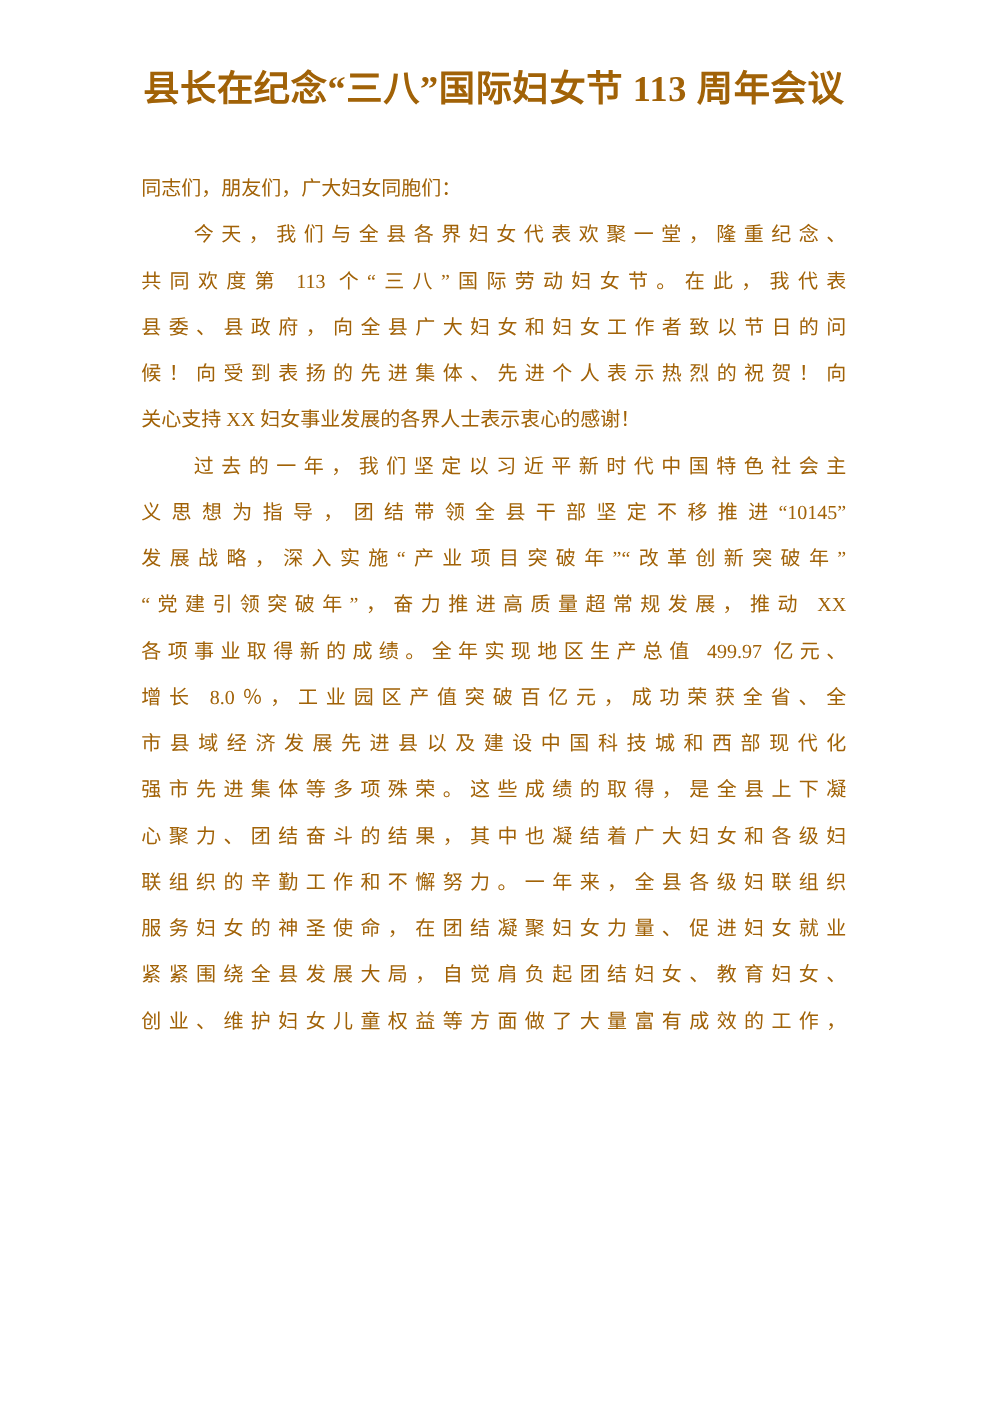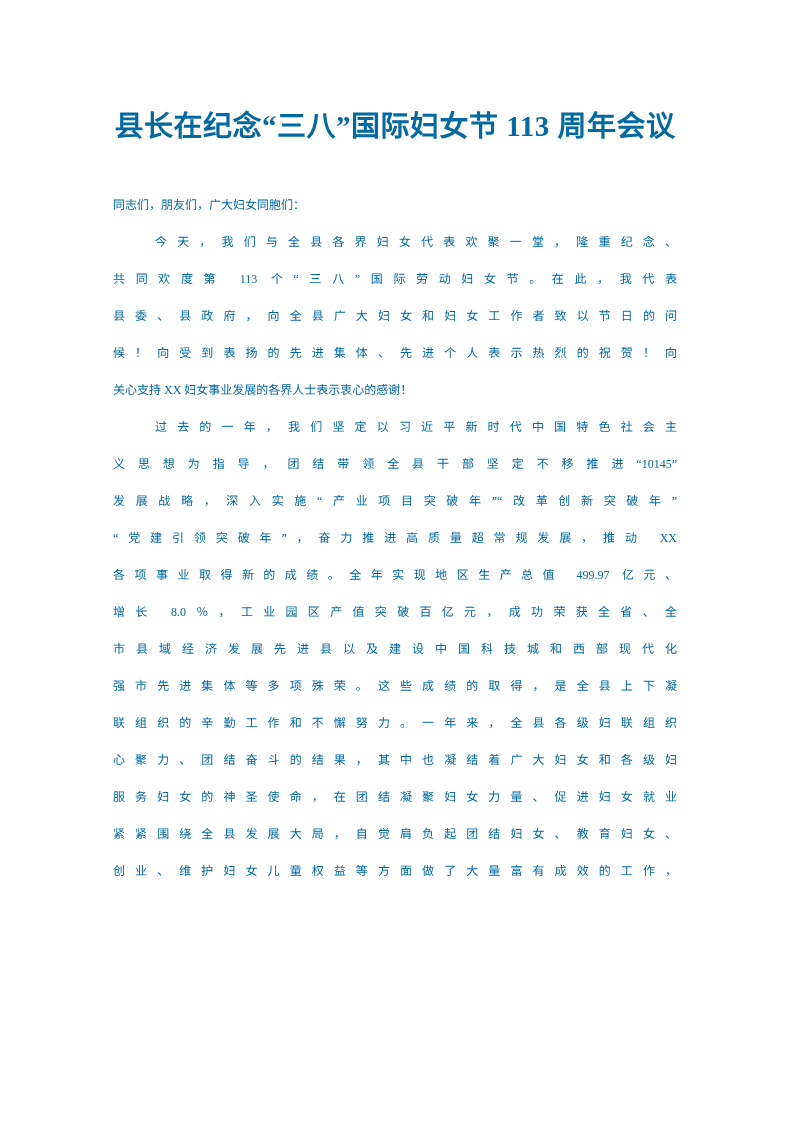--- a/index.html
+++ b/index.html
@@ -7,22 +7,22 @@
     padding: 0;
     background: #ffffff;
   }
   .page {
     position: relative;
     width: 793px;
     height: 1122px;
     margin: 0;
     background: #ffffff;
     box-sizing: border-box;
-    padding: 98px 116px 0 113px;
-    color: #0369a1;
+    padding: 44px 116px 0 113px;
+    color: #a16207;
     font-family: "Liberation Serif", "DejaVu Serif", serif;
     overflow: hidden;
   }
   .title-block {
     width: 100%;
   }
   .title-line {
     font-size: 29px;
     font-weight: 700;
     line-height: 57px;
@@ -30,21 +30,21 @@
     letter-spacing: 0.5px;
   }
   .doc-body {
     margin-top: 32px;
   }
   .para {
     margin: 0;
     padding: 0;
   }
   .line {
-    font-size: 12px;
+    font-size: 16px;
     line-height: 37px;
     height: 37px;
     text-align: justify;
     text-align-last: justify;
     overflow: hidden;
     white-space: normal;
   }
   .line.indent {
     text-indent: 42px;
     font-family: Liberation Serif, serif;
@@ -78,22 +78,22 @@
 
     <div class="para">
       <div class="line indent">过去的一年，我们坚定以习近平新时代中国特色社会主</div>
       <div class="line">义思想为指导，团结带领全县干部坚定不移推进“10145”</div>
       <div class="line">发展战略，深入实施“产业项目突破年”“改革创新突破年”</div>
       <div class="line">“党建引领突破年”，奋力推进高质量超常规发展，推动 XX</div>
       <div class="line">各项事业取得新的成绩。全年实现地区生产总值 499.97 亿元、</div>
       <div class="line">增长 8.0％，工业园区产值突破百亿元，成功荣获全省、全</div>
       <div class="line">市县域经济发展先进县以及建设中国科技城和西部现代化</div>
       <div class="line">强市先进集体等多项殊荣。这些成绩的取得，是全县上下凝</div>
+      <div class="line">心聚力、团结奋斗的结果，其中也凝结着广大妇女和各级妇</div>
       <div class="line">联组织的辛勤工作和不懈努力。一年来，全县各级妇联组织</div>
-      <div class="line">心聚力、团结奋斗的结果，其中也凝结着广大妇女和各级妇</div>
       <div class="line">服务妇女的神圣使命，在团结凝聚妇女力量、促进妇女就业</div>
       <div class="line">紧紧围绕全县发展大局，自觉肩负起团结妇女、教育妇女、</div>
       <div class="line">创业、维护妇女儿童权益等方面做了大量富有成效的工作，</div>
     </div>
 
   </div>
 
 </div>
 
 </body></html>

